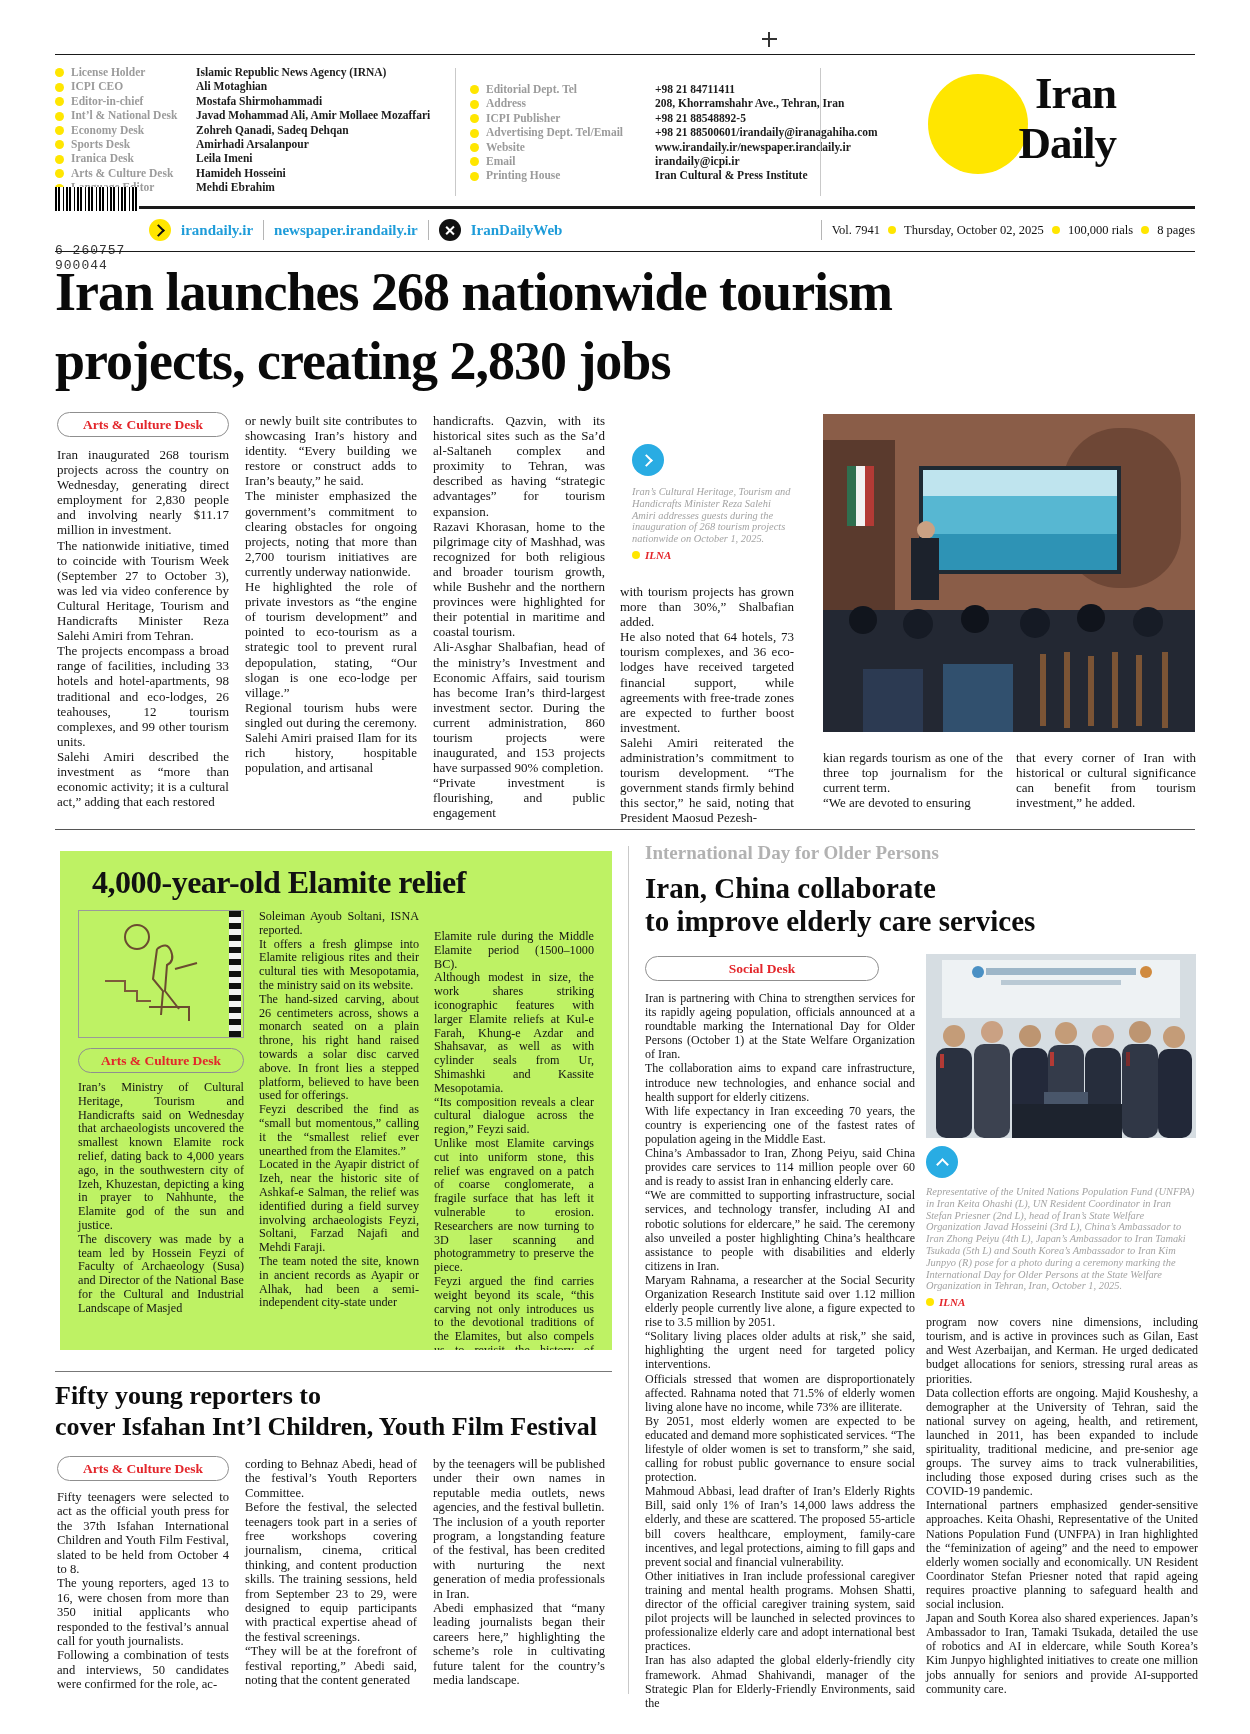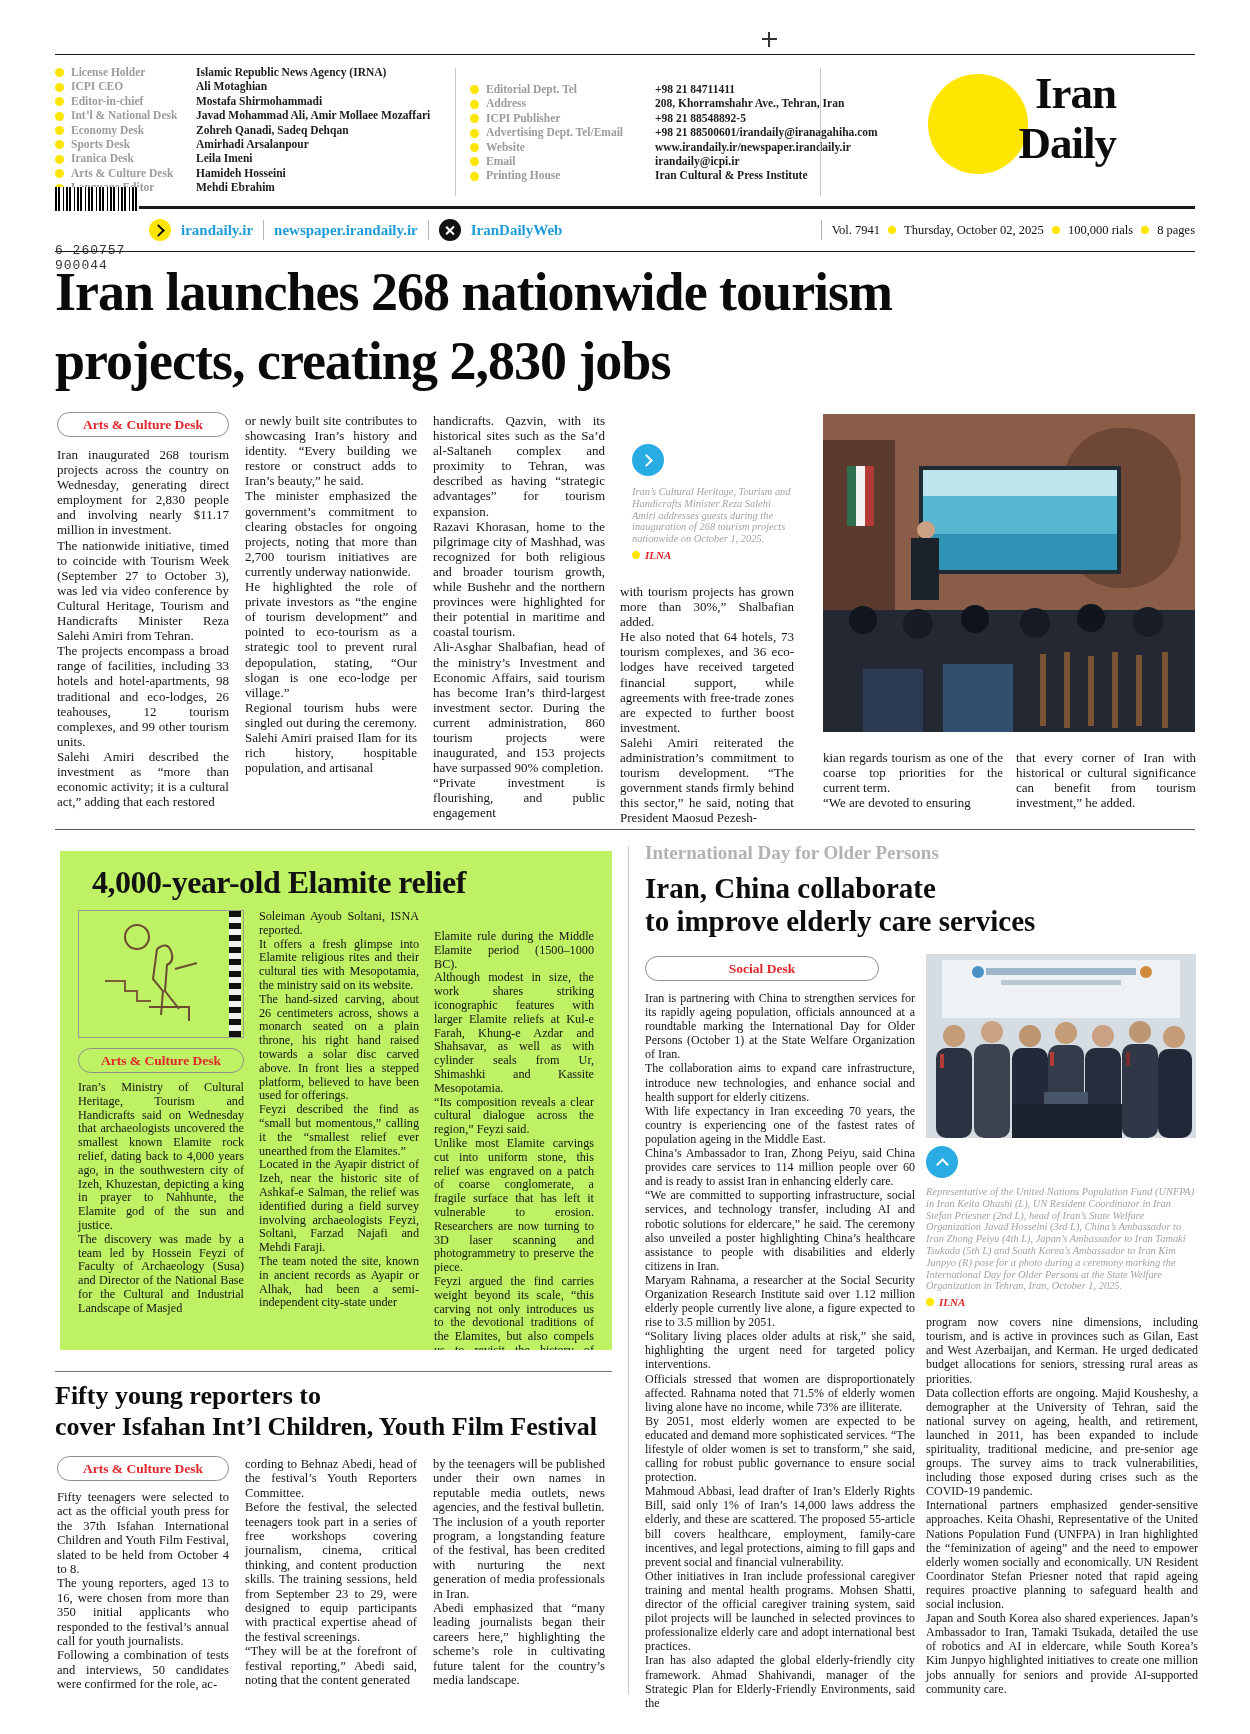--- a/index.html
+++ b/index.html
@@ -281,21 +281,21 @@
         <line x1="268" y1="242" x2="268" y2="312"></line>
           <line x1="292" y1="238" x2="292" y2="314"></line>
         <line x1="316" y1="241" x2="316" y2="312"></line>
           <line x1="342" y1="238" x2="342" y2="314"></line>
       </g>
       <rect x="120" y="250" width="70" height="68" fill="#31506e"></rect>
       <rect x="40" y="255" width="60" height="63" fill="#2c3a52"></rect>
     </svg>
   </div>
 
-  <div class="abs bodytext lead-body" style="left:823px;top:750px;width:180px;">kian regards tourism as one of the coarse top priorities for the current term.
+  <div class="abs bodytext lead-body" style="left:823px;top:750px;width:180px;">kian regards tourism as one of the three top journalism for the current term.
 “We are devoted to ensuring</div>
   <div class="abs bodytext lead-body" style="left:1016px;top:750px;width:180px;">that every corner of Iran with historical or cultural significance can benefit from tourism investment,” he added.</div>
 
   <div class="rule" style="left:55px;top:829px;width:1140px;height:1px;background:#555;"></div>
 
   <div class="elamite-box">
     <div class="ela-title" style="padding-left:14px;">
       <div>4,000-year-old Elamite relief</div>
     </div>
     <div class="ela-cols">

